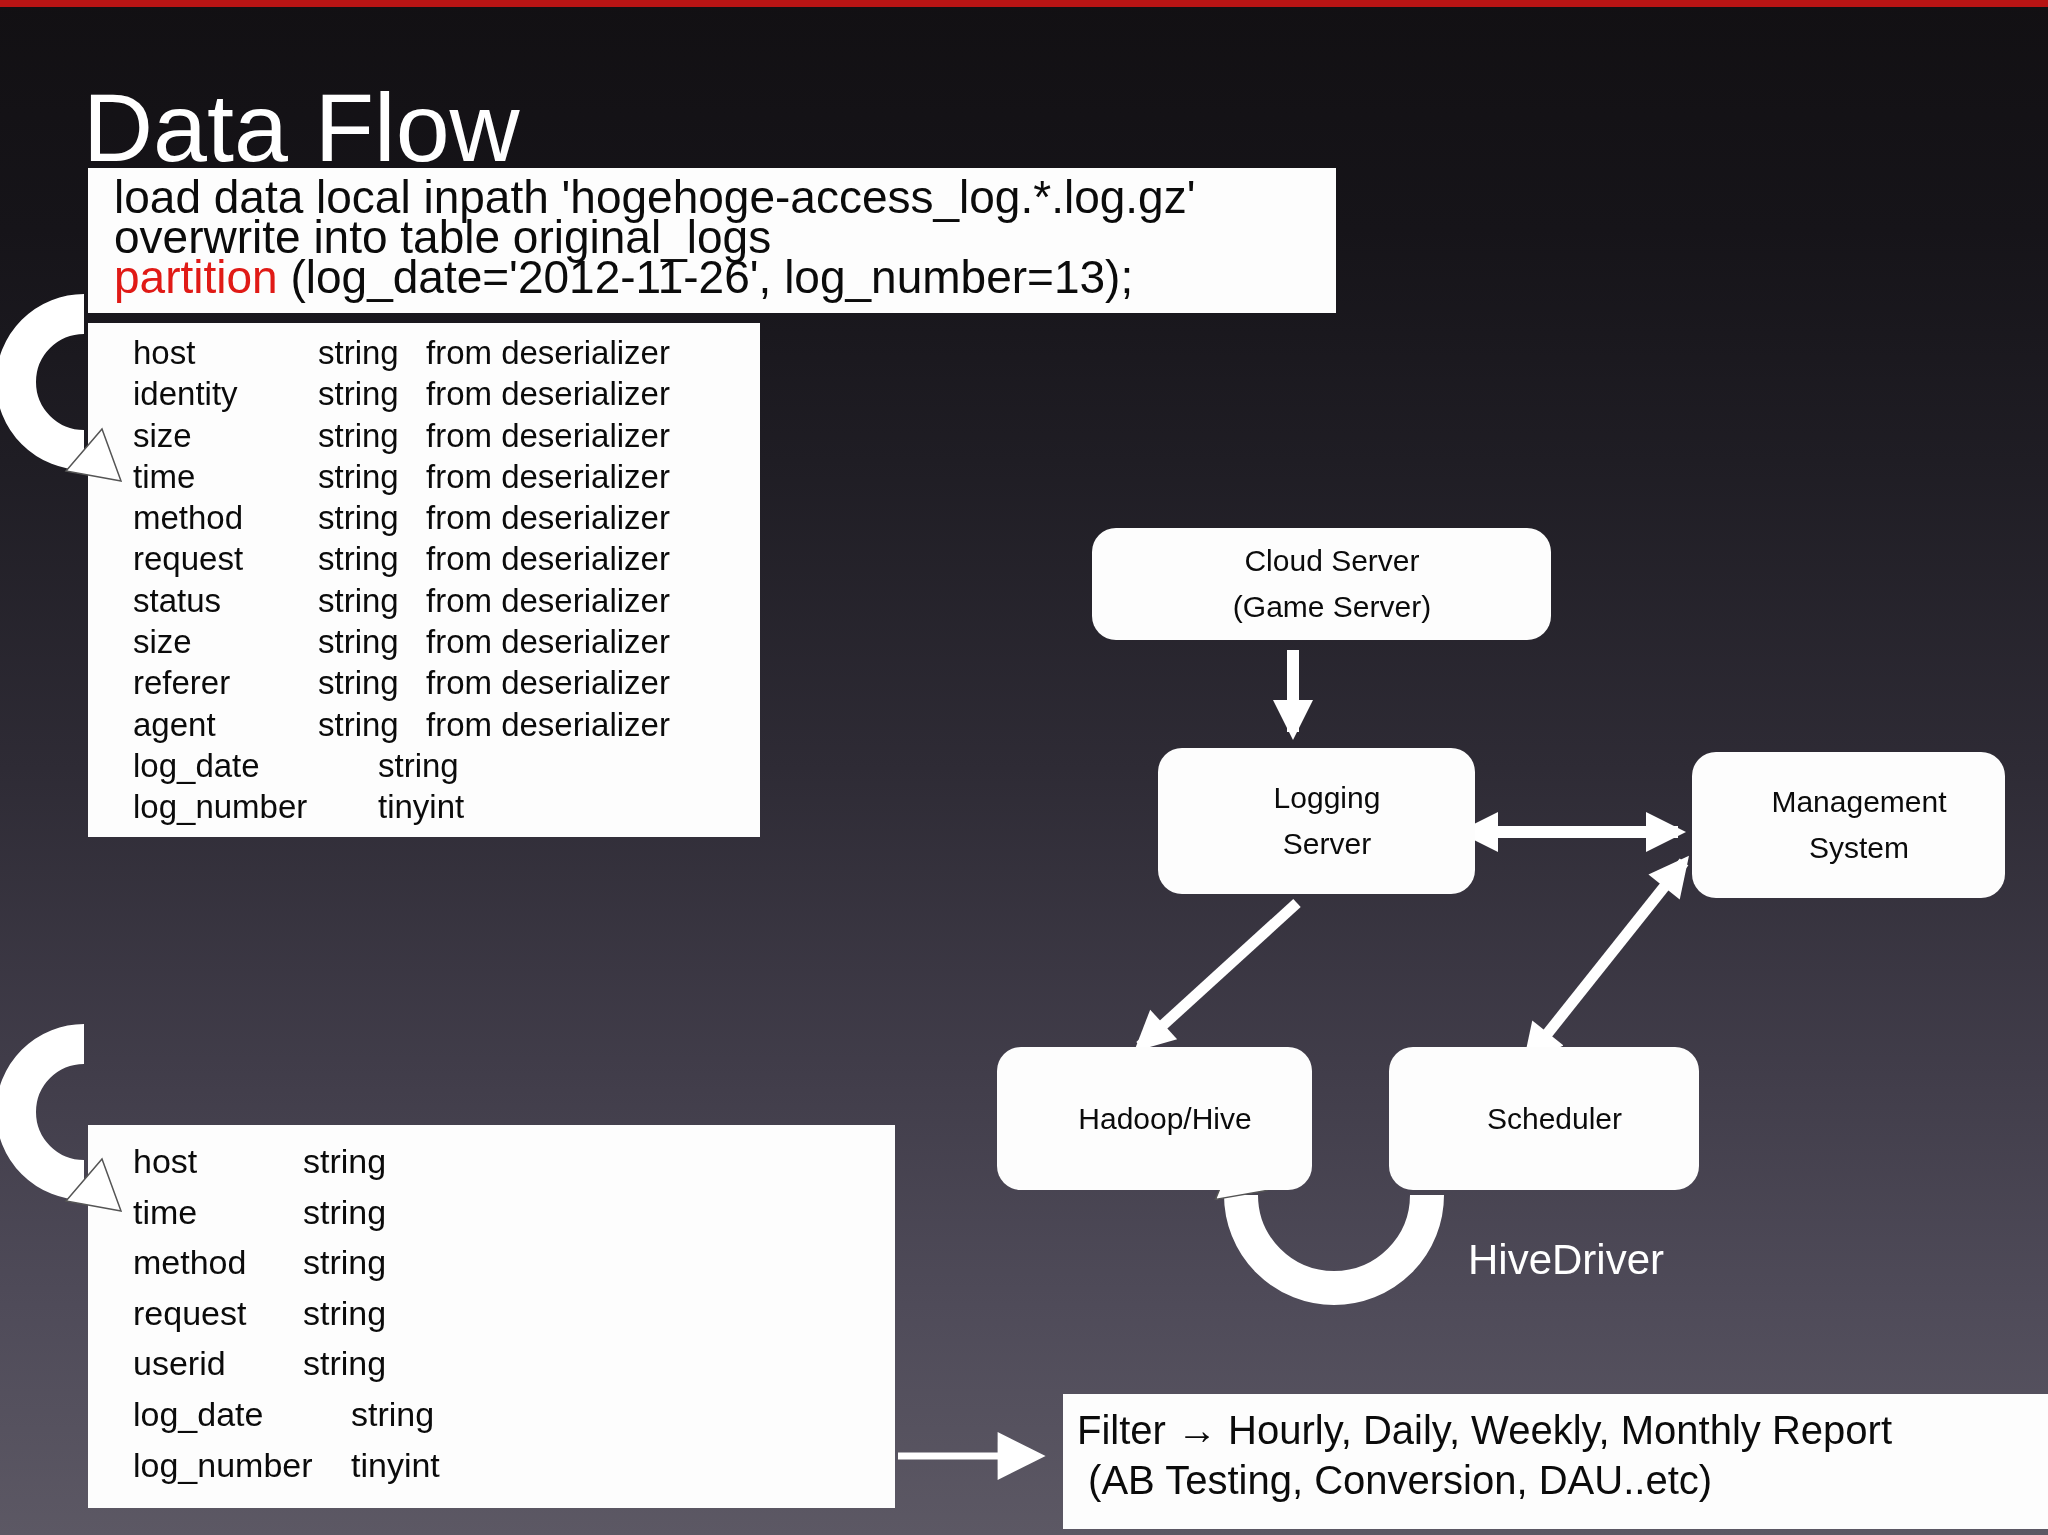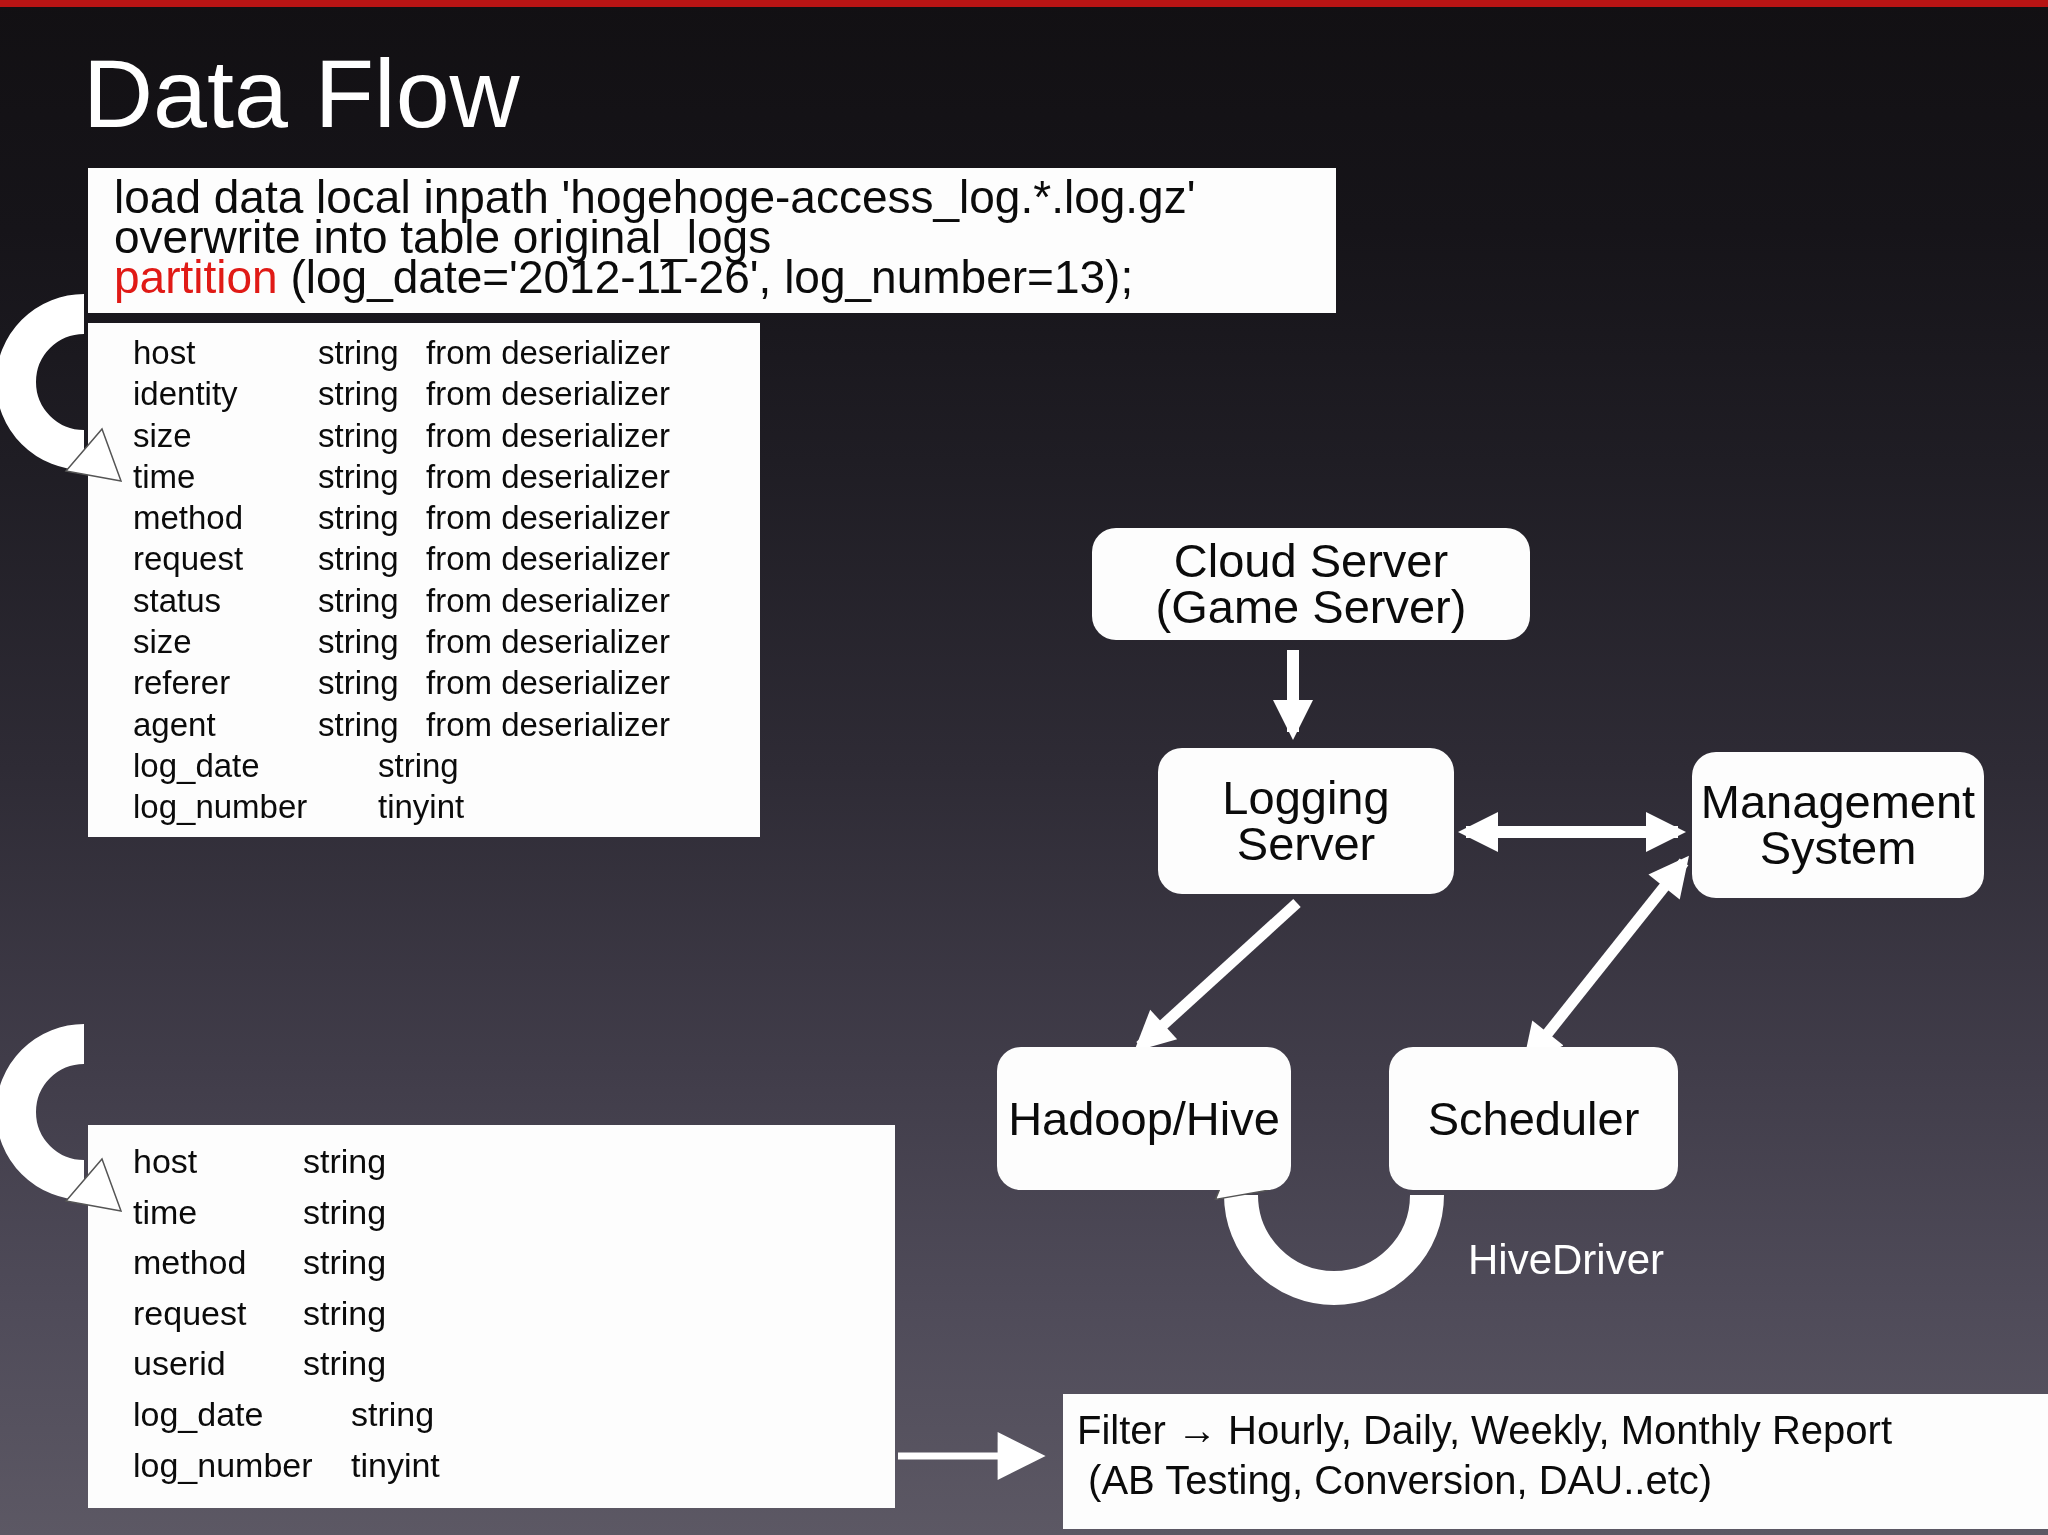--- a/index.html
+++ b/index.html
@@ -5,40 +5,40 @@
   html,body{margin:0;padding:0;background:#000;}
   #slide{
     position:relative;width:2048px;height:1535px;overflow:hidden;
     font-family:"Liberation Sans", sans-serif;
     background:linear-gradient(to bottom,
       #121013 0%, #161419 15%, #1f1d24 30%, #2e2b35 50%,
       #413d4a 70%, #4f4b59 85%, #5c5864 100%);
   }
   .topbar{position:absolute;left:0;top:0;width:2048px;height:7px;background:#b81414;z-index:4;}
   .title{
-    position:absolute;left:83px;top:44px;color:#ffffff;
+    position:absolute;left:83px;top:78px;color:#ffffff;
     font-size:97px;line-height:100px;font-weight:400;z-index:2;
   }
   .panel{position:absolute;background:#fdfdfd;color:#0b0b0b;z-index:2;padding-left:32px;}
   
   .code{left:88px;top:168px;width:1222px;height:136px;font-size:46px;line-height:40px;padding:9px 0 0 26px;}
   .code .ln{white-space:pre;}
   .kw{color:#e01a16;}
   
   .schema1{left:88px;top:323px;width:640px;height:505px;padding-top:9px;font-size:33px;}
   .schema1 .row{display:grid;grid-template-columns:185px 108px 1fr;height:41.3px;line-height:41.3px;padding-left:13px;}
   .schema1 .row.indent{grid-template-columns:245px 108px 1fr;}
   .schema2{left:88px;top:1125px;width:775px;height:372px;padding-top:11px;font-size:34px;}
   .schema2 .row{display:grid;grid-template-columns:170px 1fr;height:50.6px;line-height:50.6px;padding-left:13px;}
   .schema2 .row.indent{grid-template-columns:218px 1fr;}
   
   .node{
     position:absolute;background:#fdfdfd;color:#0b0b0b;border-radius:24px;
     display:flex;flex-direction:column;align-items:center;justify-content:center;
-    font-size:47px;line-height:46px;text-align:center;z-index:2;
+    font-size:30px;line-height:46px;text-align:center;z-index:2;padding-left:21px;
   }
   .n-cloud{left:1092px;top:528px;width:438px;height:112px;}
   .n-logging{left:1158px;top:748px;width:296px;height:146px;}
   .n-mgmt{left:1692px;top:752px;width:292px;height:146px;}
   .n-hadoop{left:997px;top:1047px;width:294px;height:143px;}
   .n-sched{left:1389px;top:1047px;width:289px;height:143px;}
   
   .filter{left:1063px;top:1394px;width:985px;height:124px;font-size:40px;line-height:50px;padding:11px 0 0 14px;}
   .filter .ln{white-space:pre;}
   .hivedriver{position:absolute;left:1468px;top:1236px;color:#fff;font-size:42px;z-index:2;}

